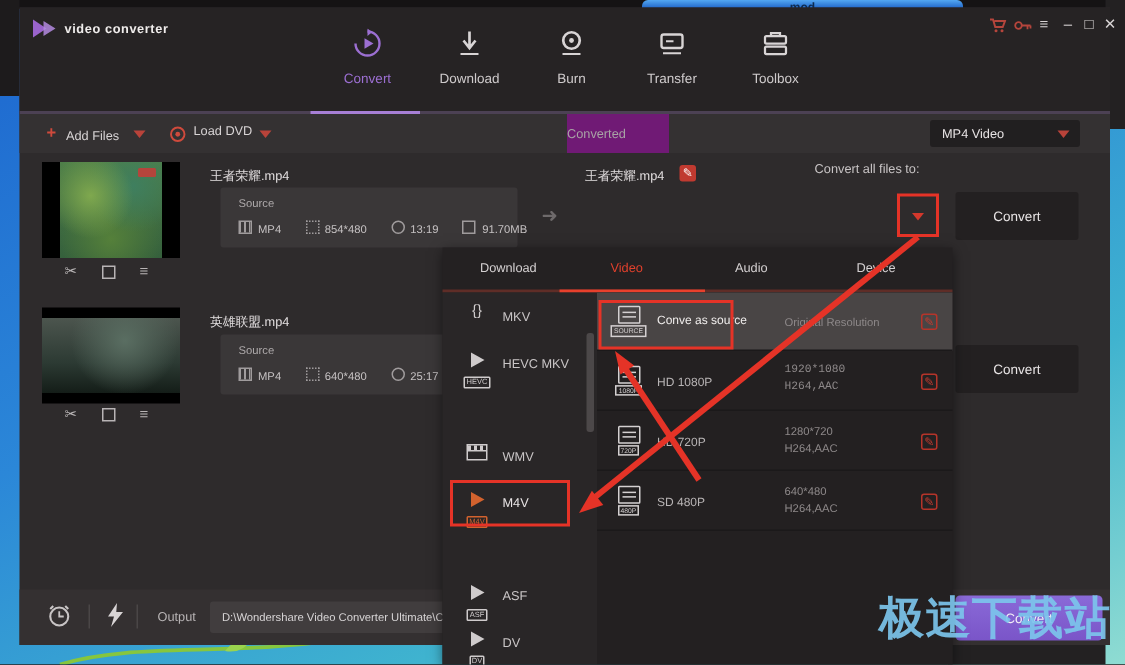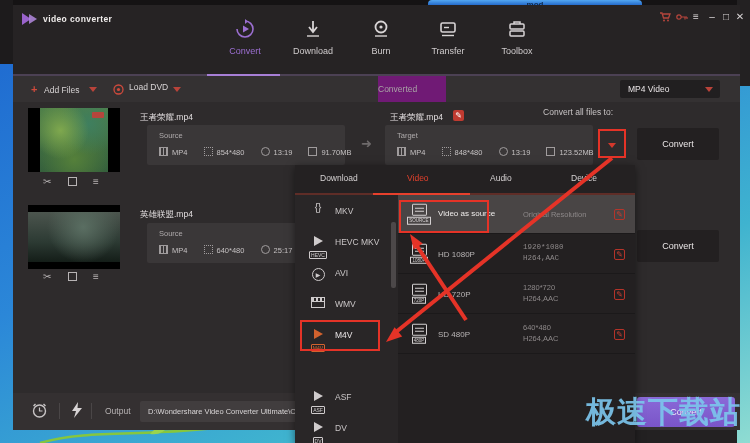--- a/index.html
+++ b/index.html
@@ -244,29 +244,20 @@
     <div class="card-info">
       <span class="item"><span class="mi mi-film"></span><span>MP4</span></span>
       <span class="item"><span class="mi mi-res"></span><span>854*480</span></span>
       <span class="item"><span class="mi mi-clock"></span><span>13:19</span></span>
       <span class="item"><span class="mi"></span><span>91.70MB</span></span>
     </div>
   </div>
   <span class="abs flow-arrow" style="left:348px;top:131px;">➜</span>
   <div class="abs fname" style="left:377px;top:107px;">王者荣耀.mp4</div>
   <span class="abs edit-solid" style="left:440px;top:105px;">✎</span>
-  <div class="abs card" style="left:372px;top:120px;width:208px;height:40px;">
-    <span class="card-label">Target</span>
-    <div class="card-info">
-      <span class="item"><span class="mi mi-film"></span><span>MP4</span></span>
-      <span class="item"><span class="mi mi-res"></span><span>848*480</span></span>
-      <span class="item"><span class="mi mi-clock"></span><span>13:19</span></span>
-      <span class="item"><span class="mi"></span><span>123.52MB</span></span>
-    </div>
-  </div>
   <div class="abs convert-btn" style="left:624px;top:123px;">Convert</div>
 
   <div class="abs thumb" style="left:15px;top:200px;">
     <div class="thumb-inner" style="left:0;top:7px;width:92px;height:50px;
       background:radial-gradient(circle at 60% 30%,#5a6e62,transparent 55%),
                  linear-gradient(180deg,#4c554e,#2c3a33 60%,#141d18);"></div>
   </div>
   <span class="abs row-tools" style="left:30px;top:266px;">✂</span>
   <span class="abs row-tools" style="left:55px;top:267px;width:9px;height:9px;border:1px solid #b8b4b5;display:inline-block;"></span>
   <span class="abs row-tools" style="left:80px;top:266px;">≡</span>
@@ -308,24 +299,20 @@
 
   <div class="abs fmt-list">
     <div class="abs fmt-item" style="top:2px;">
       <span class="fmt-ico glyph-ic">{}</span>
       <span class="flabel">MKV</span>
     </div>
     <div class="abs fmt-item" style="top:33px;">
       <span class="fmt-ico"><span class="play-tri"></span><span class="badge">HEVC</span></span>
       <span class="flabel">HEVC MKV</span>
     </div>
-    <div class="abs fmt-item" style="top:64px;">
-      <span class="fmt-ico"><span class="cir">▶</span></span>
-      <span class="flabel">AVI</span>
-    </div>
     <div class="abs fmt-item" style="top:95px;">
       <span class="fmt-ico"><span class="clap"></span></span>
       <span class="flabel">WMV</span>
     </div>
     <div class="abs fmt-item" style="top:126px;">
       <span class="fmt-ico"><span class="play-tri orange"></span><span class="badge orange">M4V</span></span>
       <span class="flabel" style="color:#e8e4e5;">M4V</span>
     </div>
     <div class="abs fmt-item" style="top:188px;">
       <span class="fmt-ico"><span class="play-tri"></span><span class="badge">ASF</span></span>
@@ -337,21 +324,21 @@
     </div>
   </div>
   <div class="abs scrollbar"></div>
 
   <div class="abs preset-list">
     <div class="abs preset-row hi" style="top:0;height:39px;">
       <span class="preset-ico">
           <span class="pdoc"></span>
           <span class="pbadge">SOURCE</span>
         </span>
-      <span class="preset-label" style="top:14px;">Video as source</span>
+      <span class="preset-label" style="top:14px;">Conve as source</span>
       <span class="preset-detail" style="top:14px;">Original Resolution</span>
       <span class="edit-outline" style="top:14px;">✎</span>
     </div>
     <div class="abs preset-row" style="top:39px;height:40px;">
       <span class="preset-ico">
           <span class="pdoc"></span>
           <span class="pbadge">1080P</span>
         </span>
       <span class="preset-label" style="top:16px;">HD 1080P</span>
       <span class="preset-detail" style="top:8px;font-family:Liberation Mono, monospace;"><span>1920*1080</span><br><span>H264,AAC</span></span>

